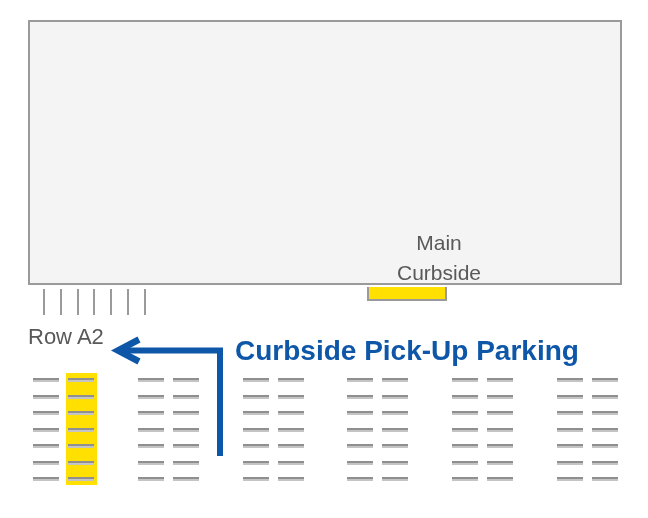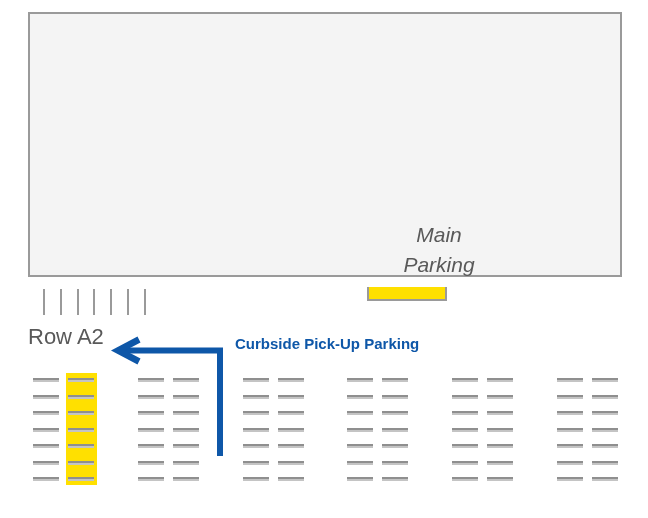--- a/index.html
+++ b/index.html
@@ -2,24 +2,23 @@
 <html style="--accent-blue: #0E57A8; --highlight-yellow: #FFE000; --outline-gray: #9A9A9A; --text-gray: #595959; --building-fill: #F4F4F4; --dash-dark: #8F8F8F; --dash-light: #C4C4C4;"><head>
 <meta charset="utf-8">
 <style>
   html,body{margin:0;padding:0;background:#fff;}
   .canvas{
     position:relative;width:648px;height:518px;background:#fff;
     font-family:"Liberation Sans",sans-serif;overflow:hidden;
   }
   
   .building{
-    position:absolute;left:28px;top:12px;width:594px;height:265px;
+    position:absolute;left:28px;top:20px;width:594px;height:265px;
     box-sizing:border-box;background:var(--building-fill);
     border:2px solid var(--outline-gray);
-    font-style:italic;
   }
   .entrance-label{
     position:absolute;left:309px;top:206px;width:200px;
     text-align:center;color:var(--text-gray);
     font-size:21px;line-height:30px;
   }
   .entrance-label span{display:block;}
   
   .entrance-marker{
     position:absolute;left:367px;top:287px;width:80px;height:14px;
@@ -32,21 +31,21 @@
     display:flex;justify-content:space-between;
   }
   .curb-ticks .tick{width:2px;height:100%;background:var(--outline-gray);}
   
   .row-label{
     position:absolute;left:28px;top:324px;
     font-size:22px;color:var(--text-gray);white-space:nowrap;
   }
   .parking-label{
     position:absolute;left:235px;top:335px;
-    font-size:15px;font-weight:700;color:var(--accent-blue);white-space:nowrap;
+    font-size:28px;font-weight:700;color:var(--accent-blue);white-space:nowrap;
   }
   
   .arrow-svg{position:absolute;left:110px;top:334px;width:120px;height:128px;}
   
   .lot{
     position:absolute;left:33px;top:378px;width:585px;height:103px;
     display:flex;justify-content:space-between;
   }
   .group{display:flex;gap:9px;}
   .col{
@@ -63,21 +62,21 @@
   }
 </style>
 </head>
 <body>
 
 <div class="canvas">
 
   <div class="building">
     <div class="entrance-label">
       <span>Main</span>
-      <span>Parking</span>
+      <span>Curbside</span>
     </div>
   </div>
 
   <div class="entrance-marker"></div>
 
   <div class="curb-ticks">
       <div class="tick"></div>
       <div class="tick"></div>
       <div class="tick"></div>
       <div class="tick"></div>

